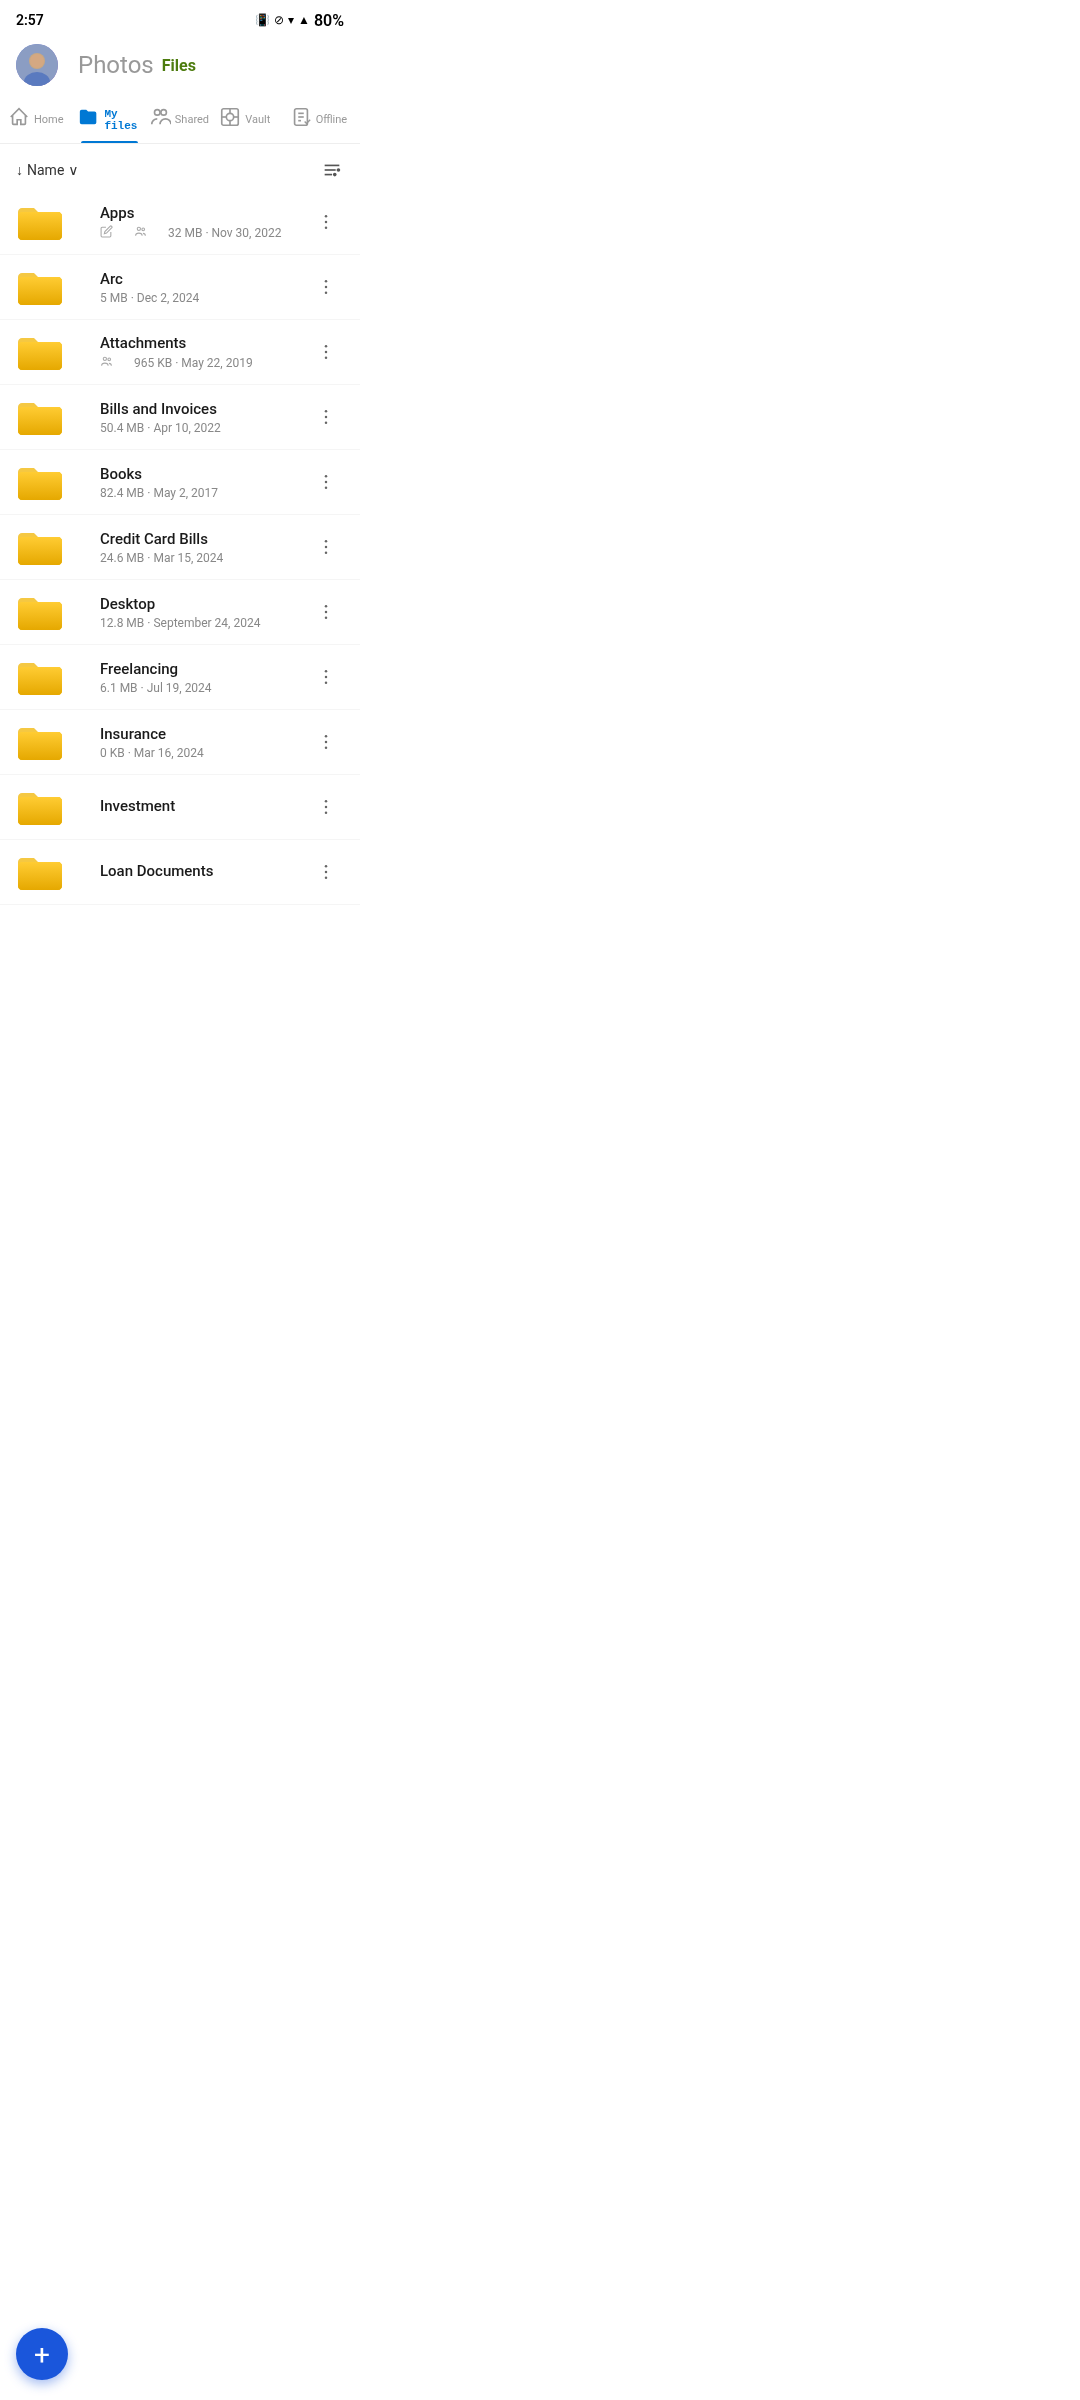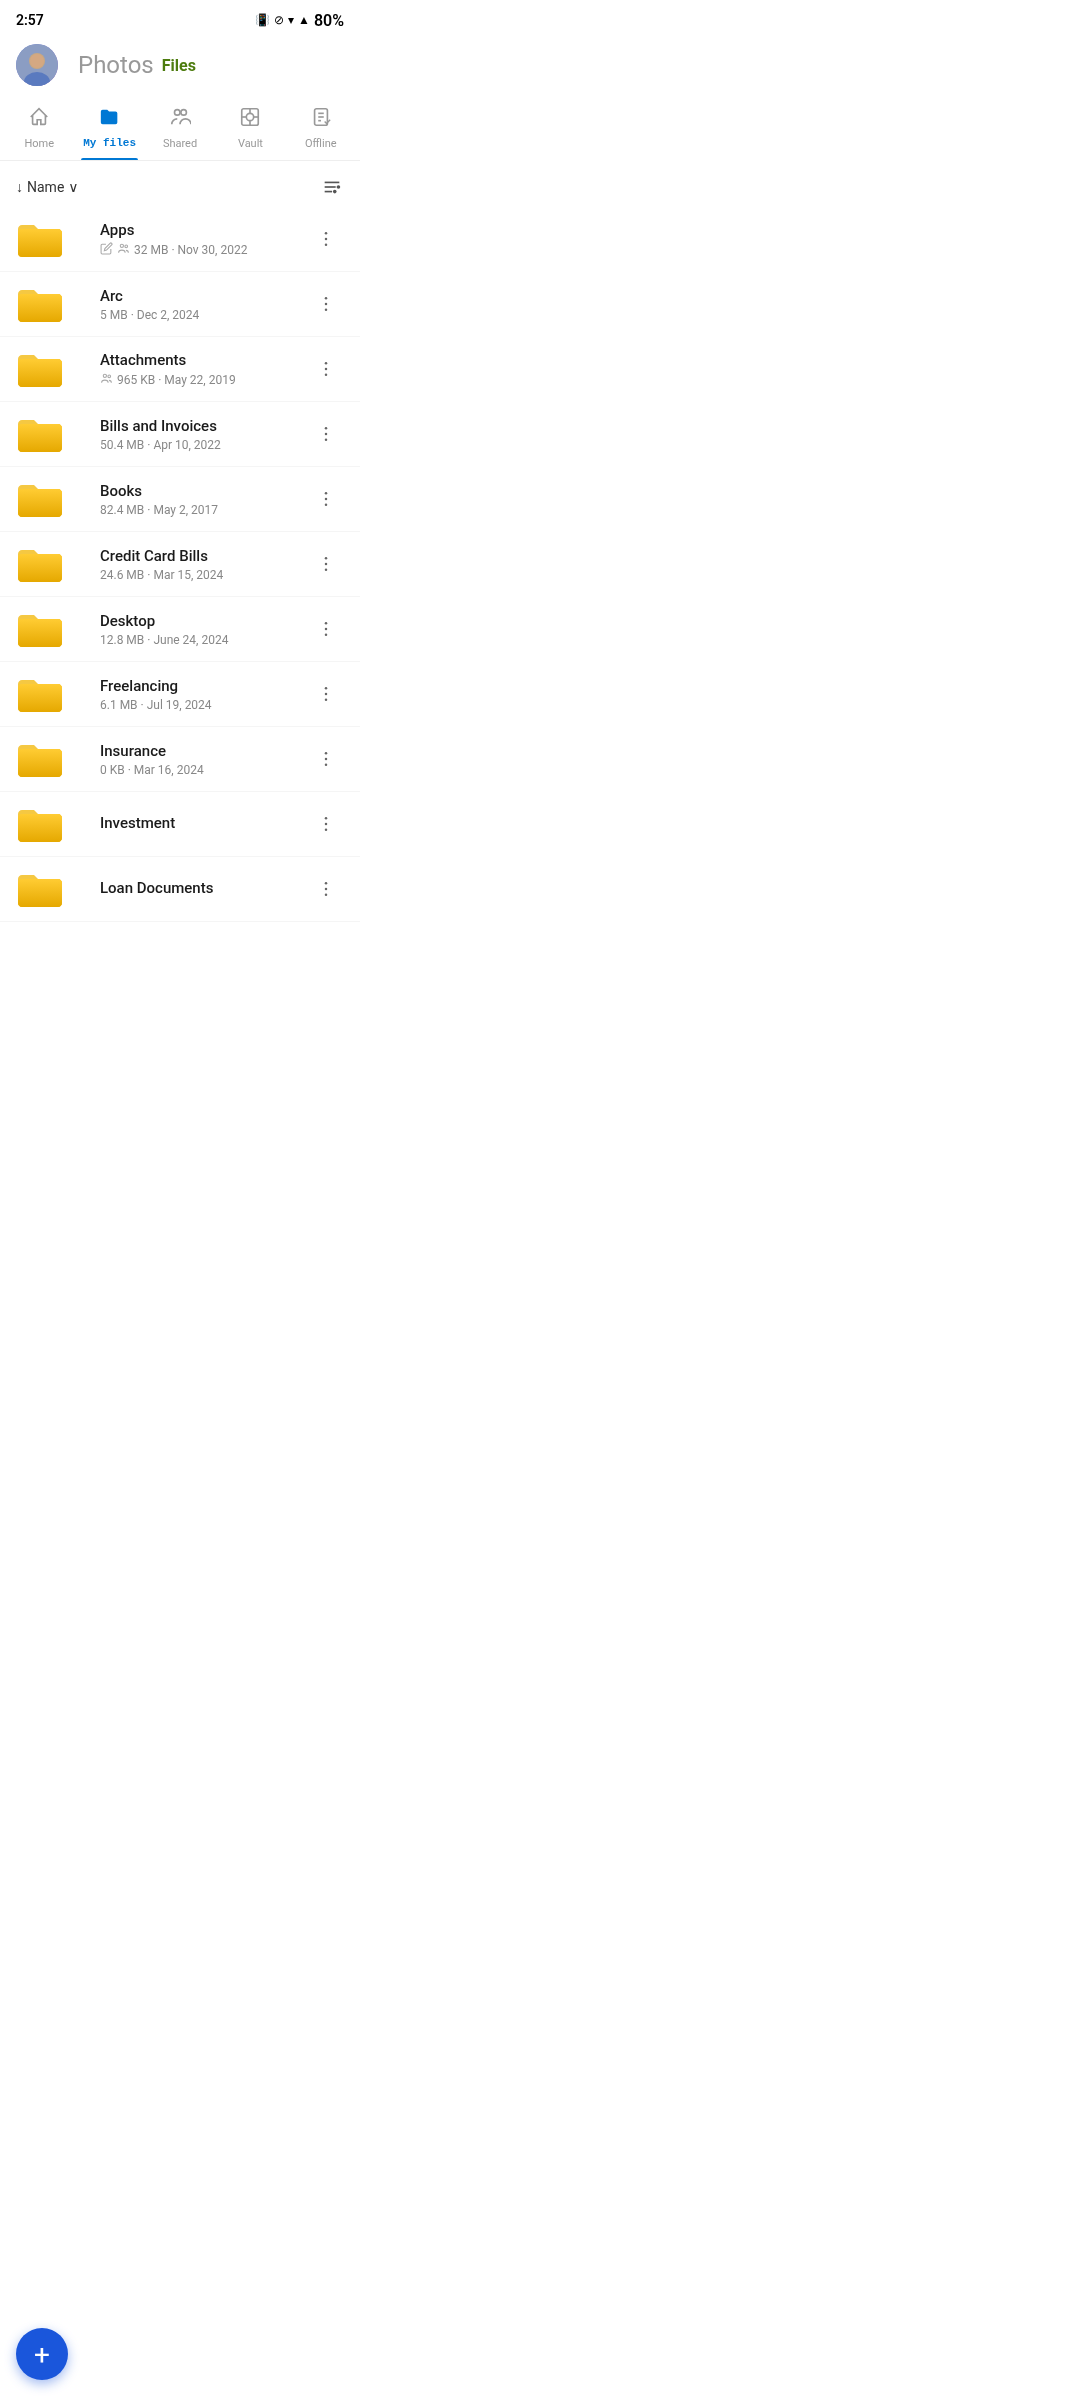--- a/index.html
+++ b/index.html
@@ -74,21 +74,20 @@
 
     
     .nav-tabs {
       display: flex;
       border-bottom: 1px solid #eee;
       padding: 0 4px;
     }
     .nav-tab {
       flex: 1;
       display: flex;
-      flex-direction: column;
       align-items: center;
       padding: 8px 4px 10px;
       gap: 4px;
       position: relative;
       cursor: pointer;
     }
     .nav-tab-icon {
       font-size: 20px;
       color: #999;
     }
@@ -170,21 +169,21 @@
       font-size: 15px;
       font-weight: 500;
       color: #1a1a1a;
       margin-bottom: 3px;
     }
     .file-meta {
       font-size: 12px;
       color: #888;
       display: flex;
       align-items: center;
-      gap: 4px;
+      gap: 21px;
     }
     .more-btn {
       padding: 8px;
       cursor: pointer;
       color: #666;
       font-size: 18px;
       display: flex;
       align-items: center;
       justify-content: center;
     }
@@ -519,21 +518,21 @@
     <defs>
       <linearGradient id="folderGrad" x1="24" y1="10" x2="24" y2="38" gradientUnits="userSpaceOnUse">
         <stop offset="0" stop-color="#FFCC33"></stop>
         <stop offset="1" stop-color="#E5A800"></stop>
       </linearGradient>
     </defs>
   </svg></div>
     <div class="file-info">
       <div class="file-name">Desktop</div>
       <div class="file-meta"> 
-          <span>12.8 MB · June 24, 2024</span>
+          <span>12.8 MB · September 24, 2024</span>
         </div>
     </div>
     <div class="more-btn">
       <svg width="20" height="20" viewBox="0 0 24 24" fill="#666">
         <circle cx="12" cy="5" r="1.5"></circle>
         <circle cx="12" cy="12" r="1.5"></circle>
         <circle cx="12" cy="19" r="1.5"></circle>
       </svg>
     </div>
   </div>

